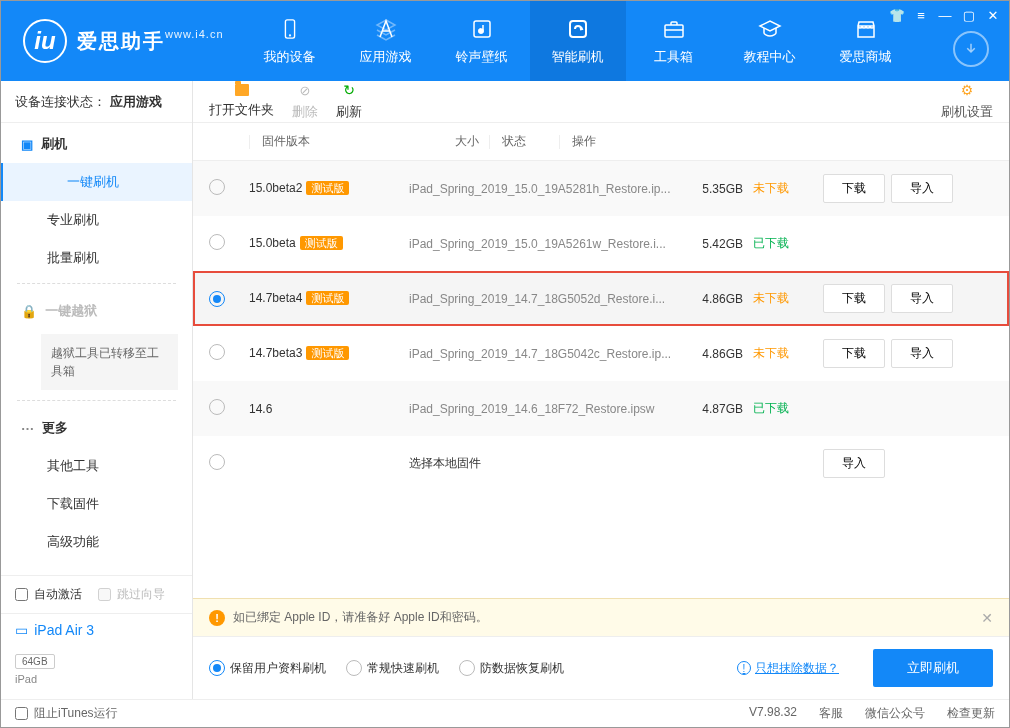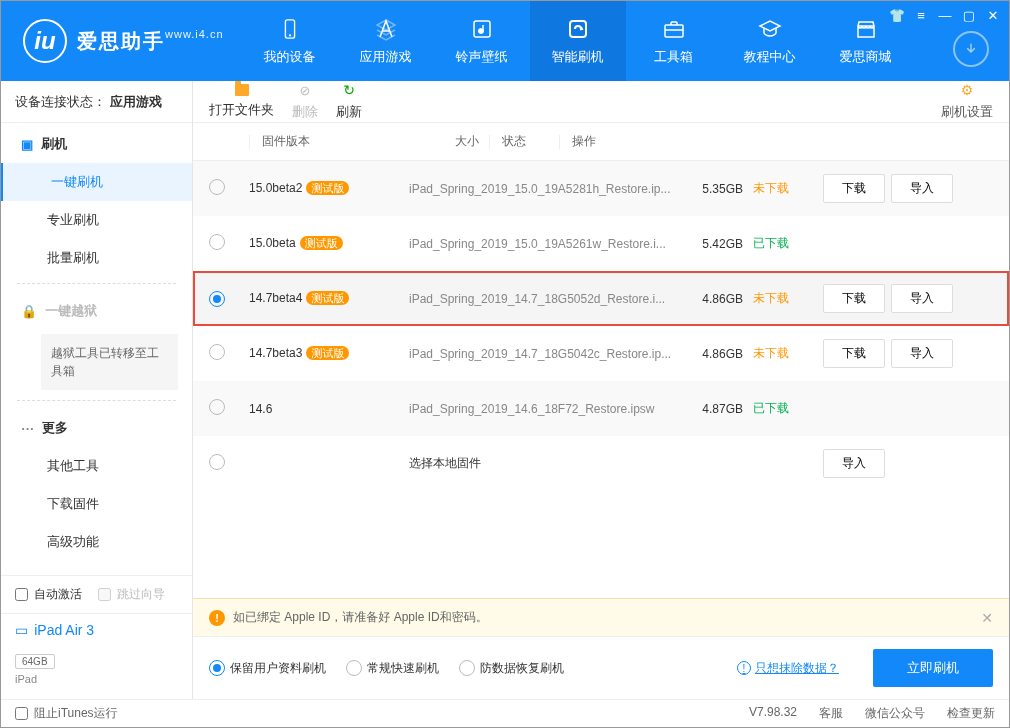--- a/index.html
+++ b/index.html
@@ -25,21 +25,21 @@
 .content { display: flex; height: calc(100% - 80px - 28px); }
 .sidebar { width: 192px; border-right: 1px solid #e5e5e5; display: flex; flex-direction: column; justify-content: center; }
 .main { flex: 1; display: flex; flex-direction: column; position: relative; }
 
 
 .status-bar { height: 42px; display: flex; align-items: center; padding: 0 14px; font-size: 13px; border-bottom: 1px solid #eee; }
 .status-val { font-weight: bold; margin-left: 4px; }
 .side-group { padding: 0; }
 .side-head { display: flex; align-items: center; padding: 12px 20px 10px; font-size: 13px; font-weight: bold; gap: 8px; }
 .side-item { padding: 10px 20px 10px 46px; font-size: 13px; cursor: pointer; color: #333; }
-.side-item.active { background: #eaf4ff; color: #1388f8; border-left: 2px solid #1388f8; padding-left: 48px; }
+.side-item.active { background: #eaf4ff; color: #1388f8; border-left: 2px solid #1388f8; padding-left: 64px; }
 .side-note { background: #f5f5f5; margin: 4px 14px 10px 40px; padding: 10px; font-size: 12px; color: #666; line-height: 1.5; }
 .side-sep { border-top: 1px dashed #ddd; margin: 6px 16px; }
 .side-bottom { margin-top: auto; border-top: 1px solid #eee; }
 .opt-row { display: flex; align-items: center; gap: 6px; padding: 10px 14px; font-size: 12px; }
 .disabled-cb { color: #bbb; }
 .device-box { padding: 8px 14px 14px; }
 .device-name { color: #1388f8; font-size: 14px; font-weight: 500; display: flex; align-items: center; gap: 6px; }
 .device-storage { display: inline-block; border: 1px solid #ccc; border-radius: 2px; padding: 1px 6px; font-size: 10px; color: #666; margin-top: 16px; }
 .device-model { color: #888; font-size: 11px; margin-top: 4px; }
 
@@ -64,21 +64,21 @@
 .tvdiv { border-left: 1px solid #eee; margin-right: 12px; height: 14px; display: inline-block; vertical-align: middle; }
 
 .table-body { flex: 1; overflow: auto; }
 .row { display: flex; align-items: center; padding: 12px 16px; font-size: 12px; height: 55px; }
 .row.highlighted { outline: 2px solid #e74c3c; outline-offset: -2px; background: #f5f5f5; }
 .row:not(.highlighted):nth-child(odd) { background: #f9f9f9; }
 .radio { width: 16px; height: 16px; border: 1px solid #bbb; border-radius: 50%; display: inline-flex; align-items: center; justify-content: center; cursor: pointer; }
 .radio.checked::after { content: ''; width: 8px; height: 8px; background: #1388f8; border-radius: 50%; }
 .radio.checked { border-color: #1388f8; }
 .ver-text { font-weight: 500; }
-.badge { background: #ff9800; color: #fff; padding: 1px 5px; border-radius: 7px; font-size: 11px; margin-left: 4px; }
+.badge { background: #ff9800; color: #fff; padding: 1px 5px; border-radius: 2px; font-size: 11px; margin-left: 4px; }
 .fname { color: #888; }
 .status-nd { color: #ff9800; }
 .status-dd { color: #00b14f; }
 .action-btn { border: 1px solid #ddd; background: #fff; padding: 5px 18px; font-size: 12px; cursor: pointer; margin-right: 6px; border-radius: 2px; }
 
 
 .alert-bar { background: #fffbe8; display: flex; align-items: center; padding: 10px 16px; font-size: 12px; color: #666; border-top: 1px solid #f0e0b0; }
 .alert-icon { width: 16px; height: 16px; background: #ff9800; border-radius: 50%; color: #fff; display: flex; align-items: center; justify-content: center; font-weight: bold; margin-right: 8px; font-size: 11px; }
 .alert-close { margin-left: auto; color: #aaa; cursor: pointer; font-size: 14px; }
 .bottom-bar { display: flex; align-items: center; padding: 12px 16px; border-top: 1px solid #eee; gap: 20px; font-size: 12px; }

